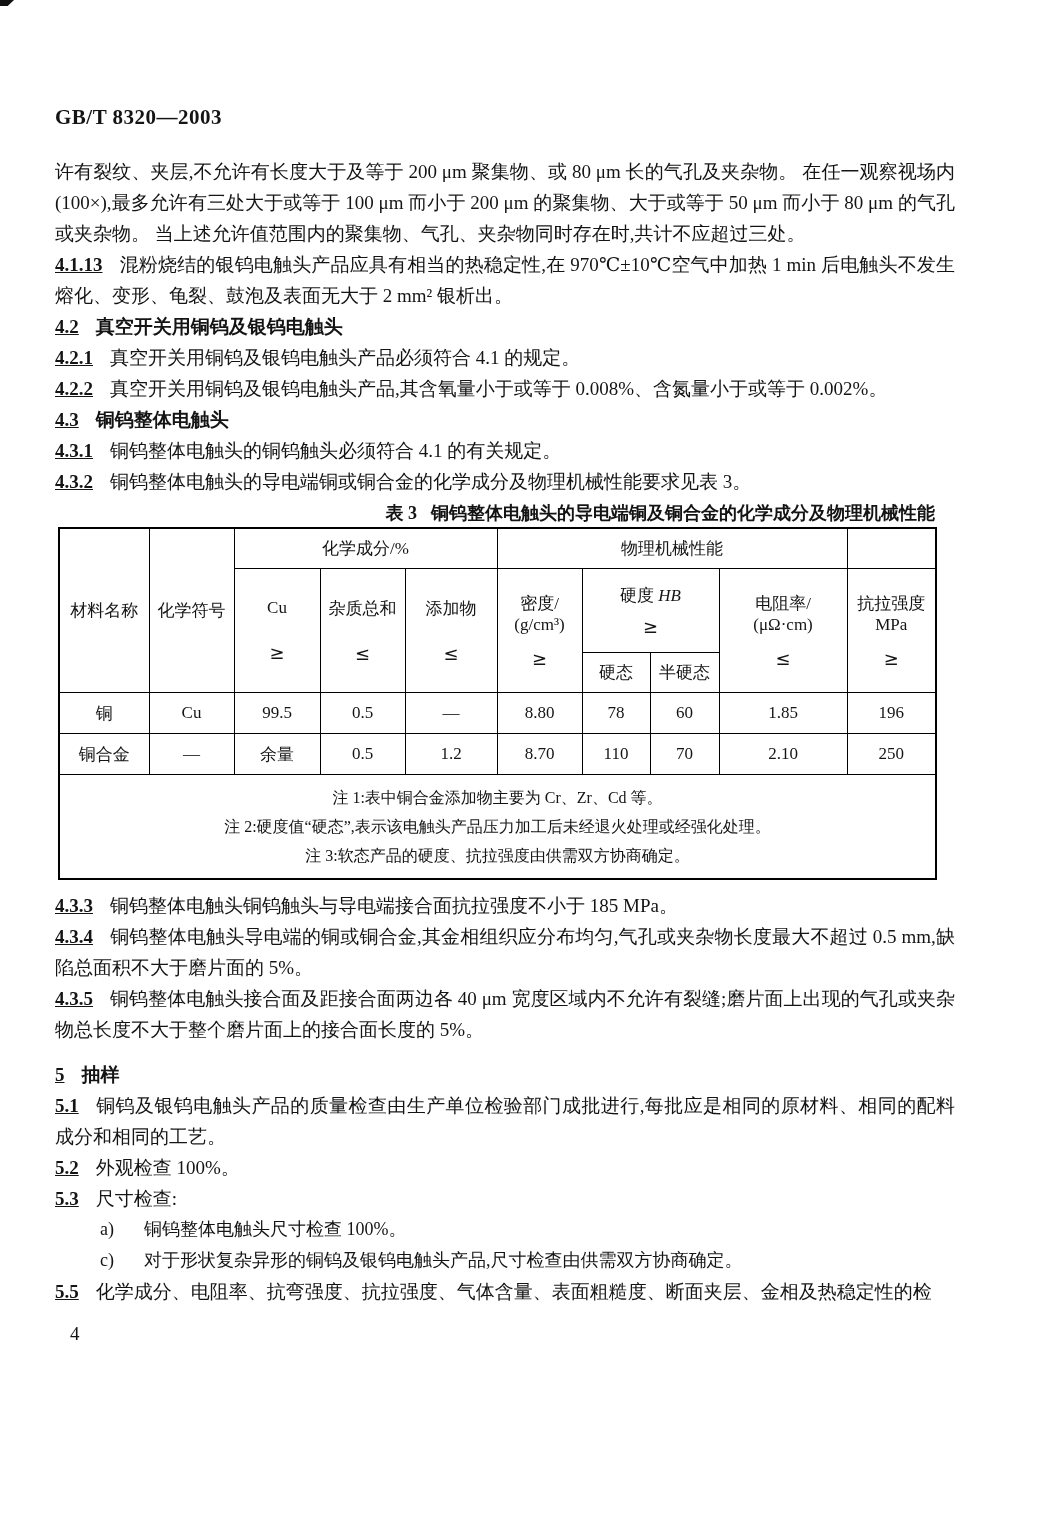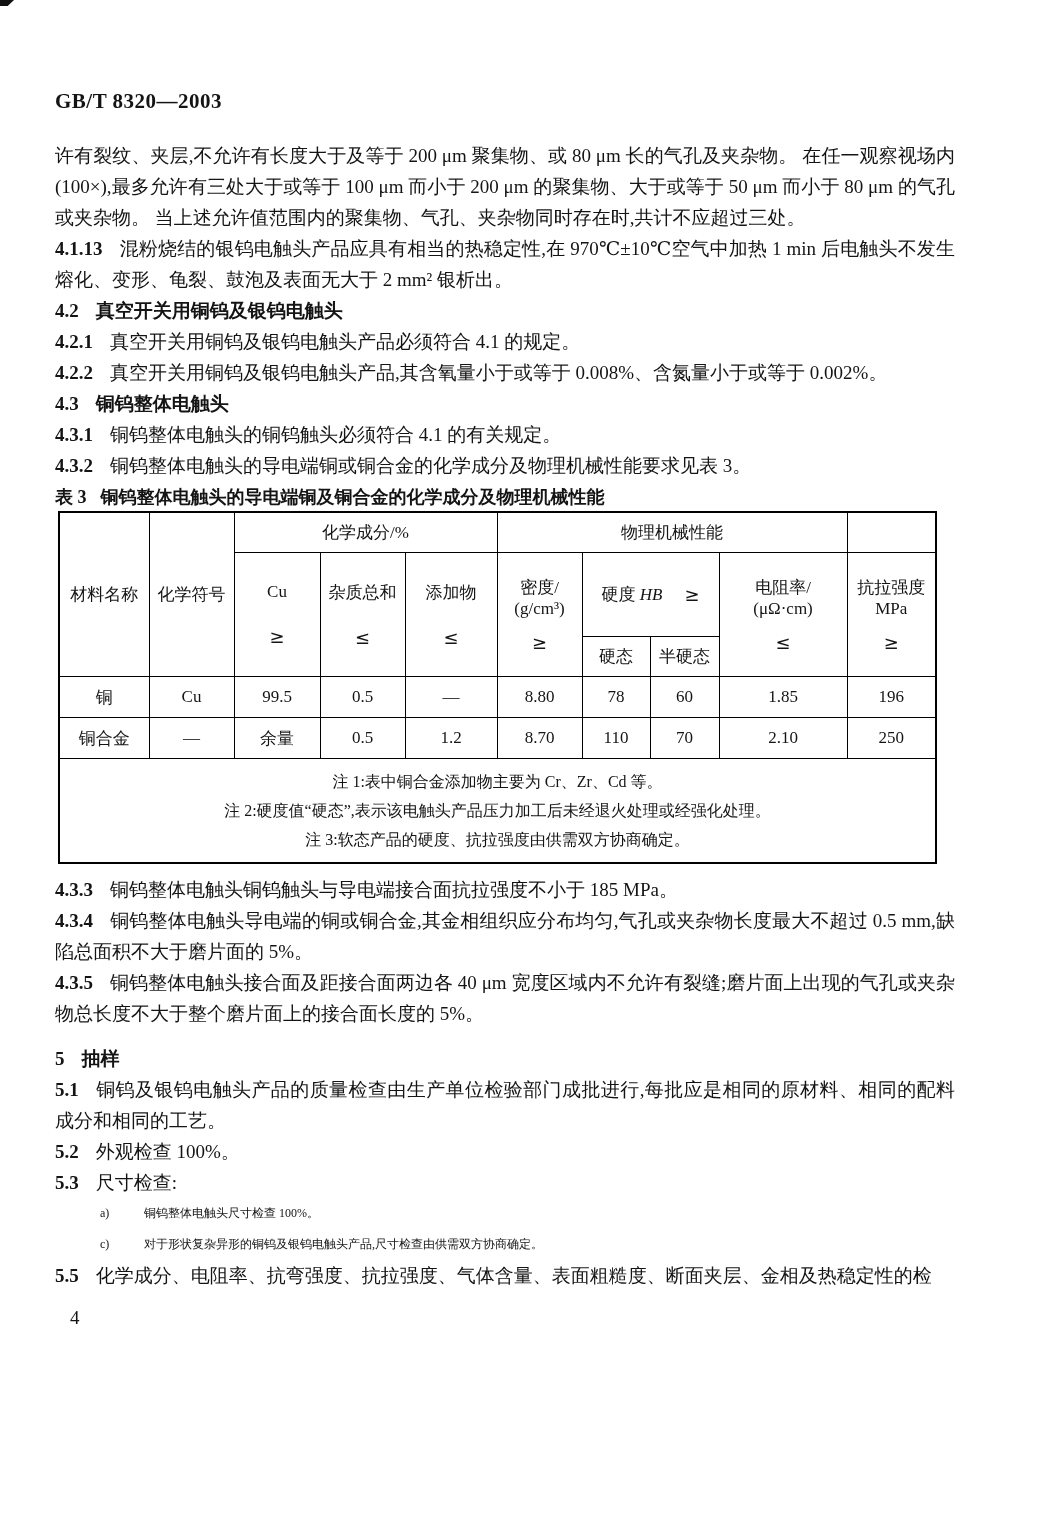--- a/index.html
+++ b/index.html
@@ -13,50 +13,50 @@
     overflow: hidden;
   }
   .corner-mark {
     position: absolute; left: 0; top: 0;
     width: 14px; height: 6px;
     background: #111;
     clip-path: polygon(0 0, 100% 0, 55% 100%, 0 100%);
   }
   .page {
     position: absolute;
-    left: 55px; top: 88px;
+    left: 55px; top: 104px;
     width: 900px;
   }
   .doc-code {
     font-size: 21px; font-weight: bold;
     letter-spacing: 0.5px;
     line-height: 26px;
     margin: 0 0 26px 0;
   }
   p.body-line {
     margin: 0;
     font-size: 19px;
     line-height: 31px;
     text-align: justify;
   }
   p.heading { font-weight: bold; }
-  .num { font-weight: bold; margin-right: 17px; white-space: nowrap; }
+  .num { font-weight: bold; margin-right: 17px; white-space: nowrap; text-decoration: underline; }
   .list-item {
     margin: 0 0 0 45px;
     padding-left: 44px;
     text-indent: -44px;
-    font-size: 12px;
+    font-size: 18px;
     line-height: 31px;
     text-align: justify;
   }
   .li-num { display: inline-block; width: 44px; text-indent: 0; }
   .caption {
     margin: 2px 0 0 0;
     width: 880px;
-    text-align: left;
+    text-align: right;
     font-weight: bold;
     font-size: 18px;
     line-height: 28px;
   }
   .caption .cap-label { margin-right: 14px; }
   table.tbl {
     border-collapse: collapse;
     table-layout: fixed;
     margin-left: 3px;
     width: 877px;
@@ -73,21 +73,21 @@
   tr.hrow2 { height: 69px; }
   tr.hrow3 { height: 30px; }
   tr.drow  { height: 41px; }
   td.stack { vertical-align: middle; }
   td.stack .stack-in {
     display: flex; flex-direction: column;
     justify-content: space-around; align-items: center;
     height: 97px; padding: 4px 0;
   }
   td.stack2 .stack-in2 {
-    display: flex; 
+    display: flex; flex-direction: column;
     justify-content: space-around; align-items: center;
     height: 67px; padding: 3px 0;
   }
   .sym { font-size: 18px; font-family: "DejaVu Sans", sans-serif; }
   .hb-it { font-style: italic; }
   td.notes-cell {
     text-align: left;
     padding: 9px 8px 10px 34px;
     height: 78px;
     vertical-align: top;

